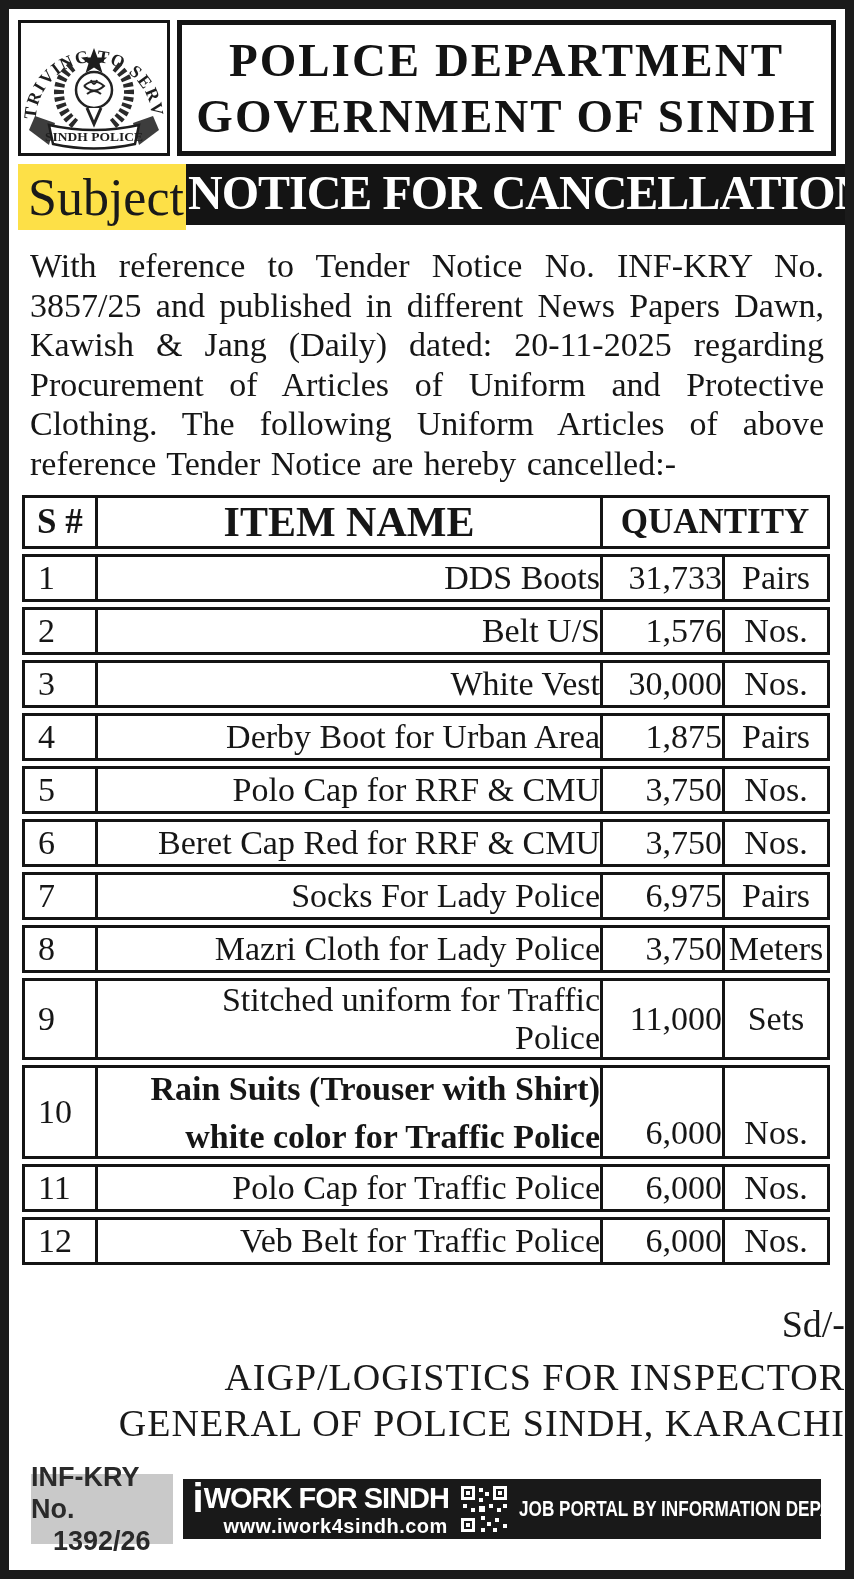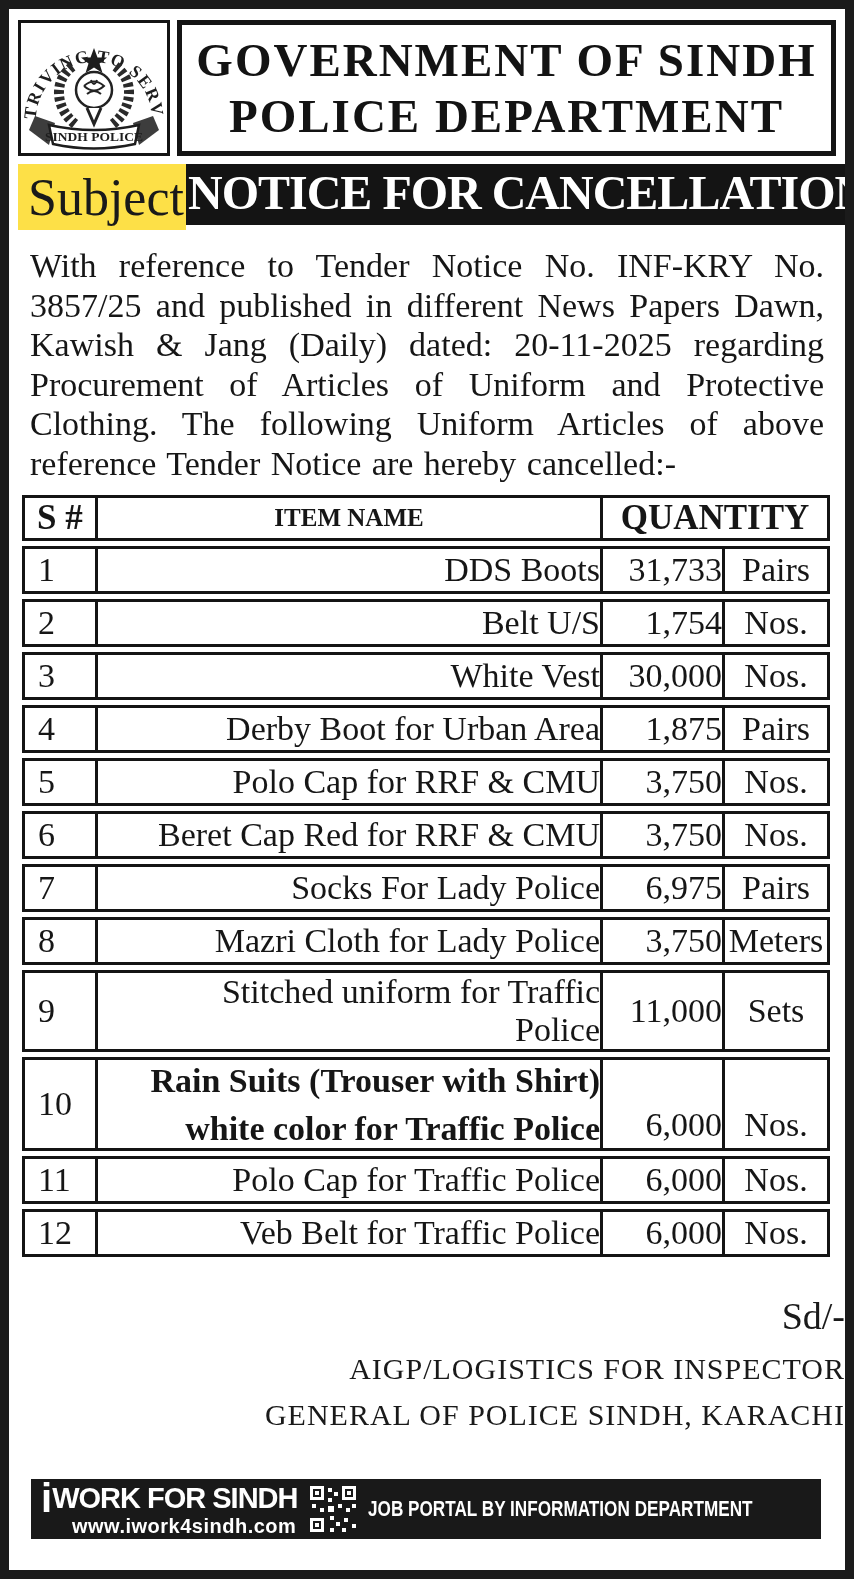--- a/index.html
+++ b/index.html
@@ -53,35 +53,35 @@
   table.items th, table.items td {
     border-top:3px solid #141414; border-bottom:3px solid #141414; border-left:3px solid #141414;
     background:#fff; overflow:hidden;
   }
   table.items th:last-child, table.items td:last-child { border-right:3px solid #141414; }
   .col-s    { width:73px; }
   .col-item { width:505px; }
   .col-qty  { width:122px; }
   .col-unit { width:108px; }
   th.h-s    { text-align:left; padding-left:12px; font-size:35px; height:46px; }
-  th.h-item { text-align:center; font-size:25px; }
+  th.h-item { text-align:center; font-size:42px; }
   th.h-qty  { text-align:center; font-size:35px; }
   td.c-s    { text-align:left; padding-left:13px; height:48px; }
   td.c-item { text-align:right; padding-left:40px; }
   td.c-qty  { text-align:right; }
   td.c-unit { text-align:center; }
   tr.row-tall td { height:94px; }
   tr.row-tall td.c-item { vertical-align:top; padding-top:2px;font-weight:bold; }
   tr.row-tall td.c-item .line2 { margin-top:10px; }
   tr.row-tall td.c-qty, tr.row-tall td.c-unit { vertical-align:bottom; padding-bottom:4px; }
 
   
   .signature { margin-top:32px; text-align:right; color:#1a1a1a; }
   .sig-sd { font-size:38px; margin-bottom:8px; }
-  .sig-line { font-size:30px; line-height:46px; letter-spacing:1px;margin-left:17px; }
+  .sig-line { font-size:38px; line-height:46px; letter-spacing:1px;margin-left:17px; }
 
   
   .footer-row { position:absolute; left:22px; right:24px; bottom:26px; display:flex; gap:10px; height:70px; }
   .ref-box {
     width:196px; background:#c9c9c9; color:#2a2a2a;
     font-family:"Liberation Sans", sans-serif; font-weight:bold; font-size:27px; line-height:32px;
     display:flex; flex-direction:column; align-items:center; justify-content:center;
   }
   .iwork-banner {
     flex:1; align-self:center; height:60px; background:#191919;
@@ -126,22 +126,22 @@
         <path d="M 66,84 L 73,100 L 80,84" stroke="#222" stroke-width="3" fill="#fff"></path>
 
         <polygon points="14,92 34,99 28,121 8,106" fill="#3d3d3d"></polygon>
         <polygon points="132,92 112,99 118,121 138,106" fill="#3d3d3d"></polygon>
 
         <path d="M 28,101 Q 73,111 118,101 L 114,120 Q 73,129 32,120 Z" fill="#ffffff" stroke="#1d1d1d" stroke-width="2.5"></path>
         <text x="73" y="117" text-anchor="middle" font-family="Liberation Serif, serif" font-weight="bold" font-size="13.5" fill="#1d1d1d">SINDH POLICE</text>
       </svg>
     </div>
     <div class="title-box">
+      <div class="title-line">POLICE DEPARTMENT</div>
       <div class="title-line">GOVERNMENT OF SINDH</div>
-      <div class="title-line">POLICE DEPARTMENT</div>
     </div>
   </div>
 
   <div class="subject-row">
     <div class="subject-label">Subject:</div>
     <div class="subject-banner">
       <span class="subject-title">NOTICE FOR CANCELLATION</span>
     </div>
   </div>
 
@@ -164,21 +164,21 @@
     <tbody>
         <tr>
           <td class="c-s">1</td>
           <td class="c-item">DDS Boots</td>
           <td class="c-qty">31,733</td>
           <td class="c-unit">Pairs</td>
         </tr>
         <tr>
           <td class="c-s">2</td>
           <td class="c-item">Belt U/S</td>
-          <td class="c-qty">1,754</td>
+          <td class="c-qty">1,576</td>
           <td class="c-unit">Nos.</td>
         </tr>
         <tr>
           <td class="c-s">3</td>
           <td class="c-item">White Vest</td>
           <td class="c-qty">30,000</td>
           <td class="c-unit">Nos.</td>
         </tr>
         <tr>
           <td class="c-s">4</td>
@@ -240,20 +240,24 @@
       </tbody>
   </table>
 
   <div class="signature">
     <div class="sig-sd">Sd/-</div>
     <div class="sig-line">AIGP/LOGISTICS FOR INSPECTOR</div>
     <div class="sig-line">GENERAL OF POLICE SINDH, KARACHI</div>
   </div>
 
   <div class="footer-row">
+    <div class="ref-box">
+      <div>INF-KRY No.</div>
+      <div>1392/26</div>
+    </div>
     <div class="iwork-banner">
       <div class="brand-block">
         <div class="brand-top">
           <span class="brand-i">i</span>
             <span class="brand-rest">WORK FOR SINDH</span>
         </div>
         <div class="brand-url">www.iwork4sindh.com</div>
       </div>
       <svg class="qr" width="50" height="50" viewBox="0 0 50 50">
         <rect x="0" y="0" width="50" height="50" fill="#191919"></rect>

